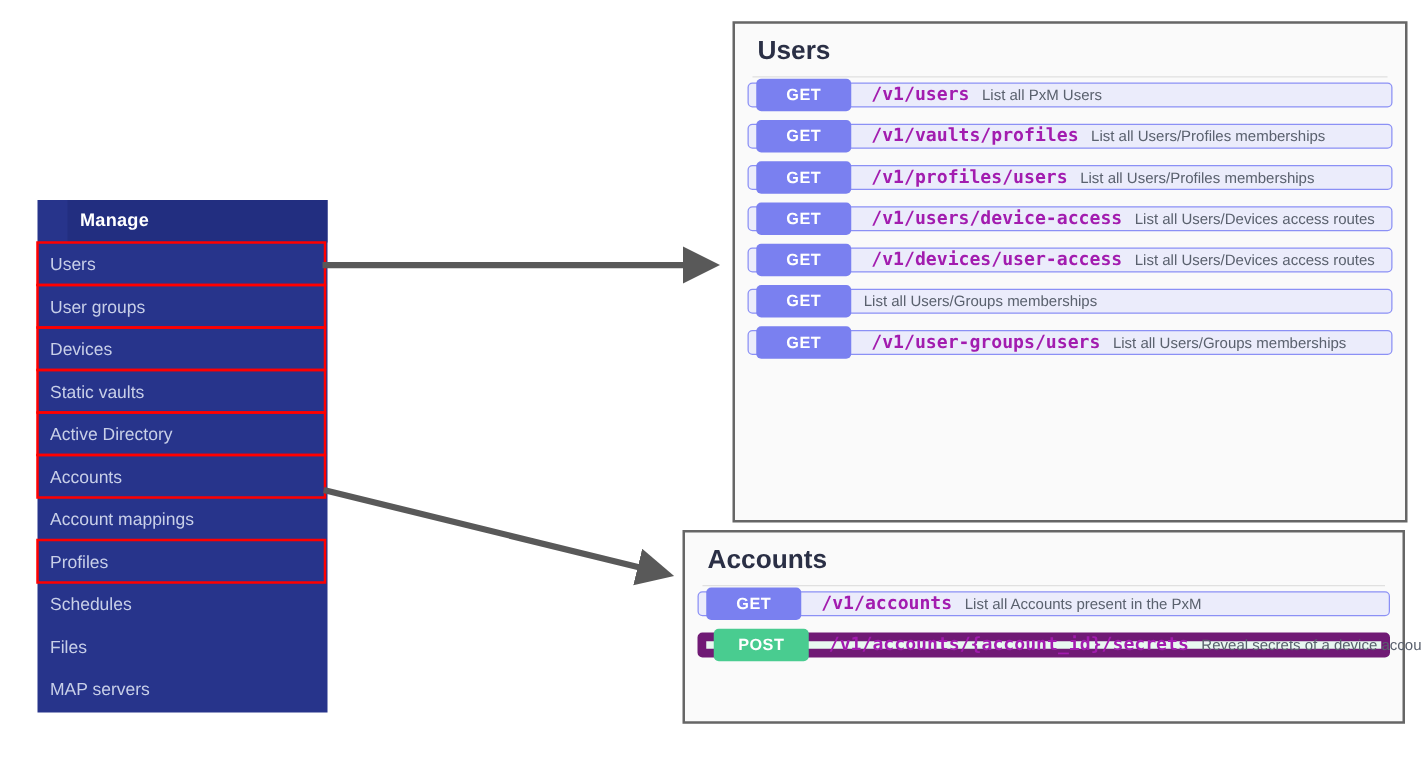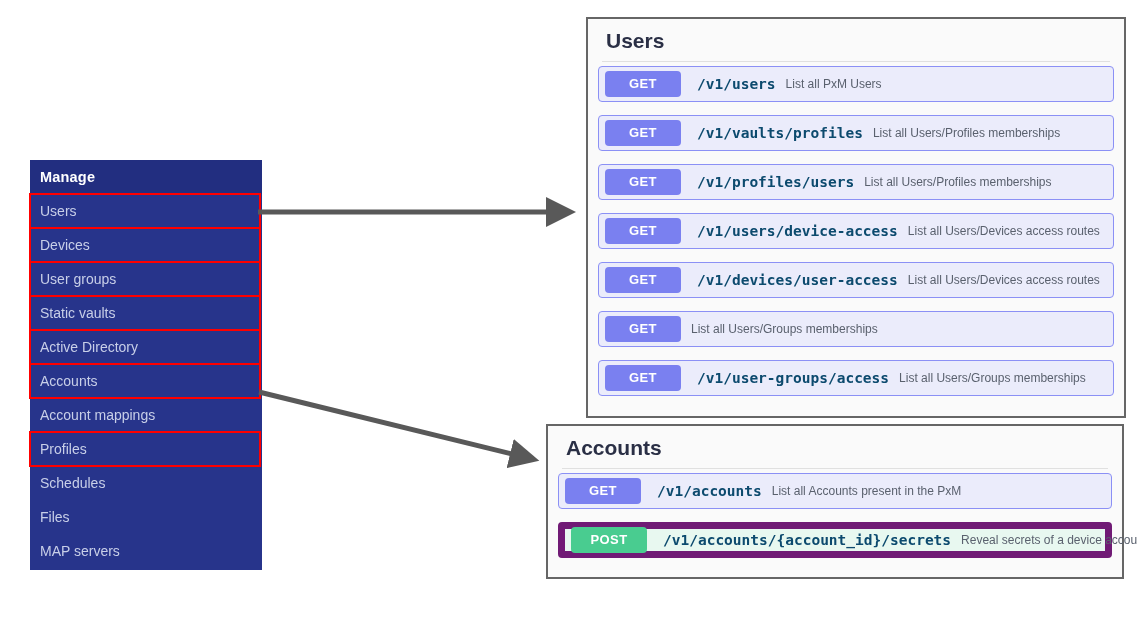--- a/index.html
+++ b/index.html
@@ -27,20 +27,21 @@
   }
   #sidebar-header {
     height: 34px;
     line-height: 34px;
     padding-left: 10px;
     color: #ffffff;
     font-size: 14.5px;
     font-weight: 700;
     background: #222e80;
     letter-spacing: .2px;
+    margin-left: 24px;
   }
   .side-item {
     height: 34px;
     line-height: 34px;
     padding-left: 10px;
     color: #c8cfe8;
     font-size: 14px;
     box-sizing: border-box;
     position: relative;
   }
@@ -90,21 +91,21 @@
     margin: 0 14px 0 14px;
   }
   .panel-body {
     padding: 4px 10px 0 10px;
   }
 
   
   .op-row {
     display: flex;
     align-items: center;
-    height: 36px;
+    height: 20px;
     margin-bottom: 13px;
     border-radius: 4px;
     box-sizing: border-box;
     padding-left: 6px;
   }
   .op-row.get {
     background: #ebecfb;
     border: 1px solid #8b90f5;
   }
   .op-row.post {
@@ -123,39 +124,39 @@
     border-radius: 4px;
     letter-spacing: .4px;
   }
   .verb.get { background: #7a80f0; }
   .verb.post { background: #49cc90; }
   .path {
     margin-left: 16px;
     font-family: "DejaVu Sans Mono", "Liberation Mono", monospace;
     font-size: 14.5px;
     font-weight: 700;
-    color: #0c4a6e;
+    color: #a21caf;
     white-space: nowrap;
   }
   .desc {
     margin-left: 10px;
     font-size: 12px;
     color: #5a616e;
     white-space: nowrap;
   }
 </style>
 </head>
 <body>
 
 <div id="sidebar">
   <div id="sidebar-header">Manage</div>
   <div id="sidebar-items">
       <div class="side-item hl"><span>Users</span></div>
+      <div class="side-item hl"><span>User groups</span></div>
       <div class="side-item hl"><span>Devices</span></div>
-      <div class="side-item hl"><span>User groups</span></div>
       <div class="side-item hl"><span>Static vaults</span></div>
       <div class="side-item hl"><span>Active Directory</span></div>
       <div class="side-item hl"><span>Accounts</span></div>
       <div class="side-item"><span>Account mappings</span></div>
       <div class="side-item hl"><span>Profiles</span></div>
       <div class="side-item"><span>Schedules</span></div>
       <div class="side-item"><span>Files</span></div>
       <div class="side-item"><span>MAP servers</span></div>
     </div>
 </div>
@@ -198,21 +199,21 @@
         <div class="verb get">GET</div>
         <div class="path">/v1/devices/user-access</div>
         <div class="desc">List all Users/Devices access routes</div>
       </div>
       <div class="op-row get">
         <div class="verb get">GET</div>
         <div class="desc">List all Users/Groups memberships</div>
       </div>
       <div class="op-row get">
         <div class="verb get">GET</div>
-        <div class="path">/v1/user-groups/access</div>
+        <div class="path">/v1/user-groups/users</div>
         <div class="desc">List all Users/Groups memberships</div>
       </div>
     </div>
 </div>
 
 <div class="panel" id="panel-accounts">
   <div class="panel-title">Accounts</div>
   <div class="panel-divider"></div>
   <div class="panel-body">
       <div class="op-row get">

